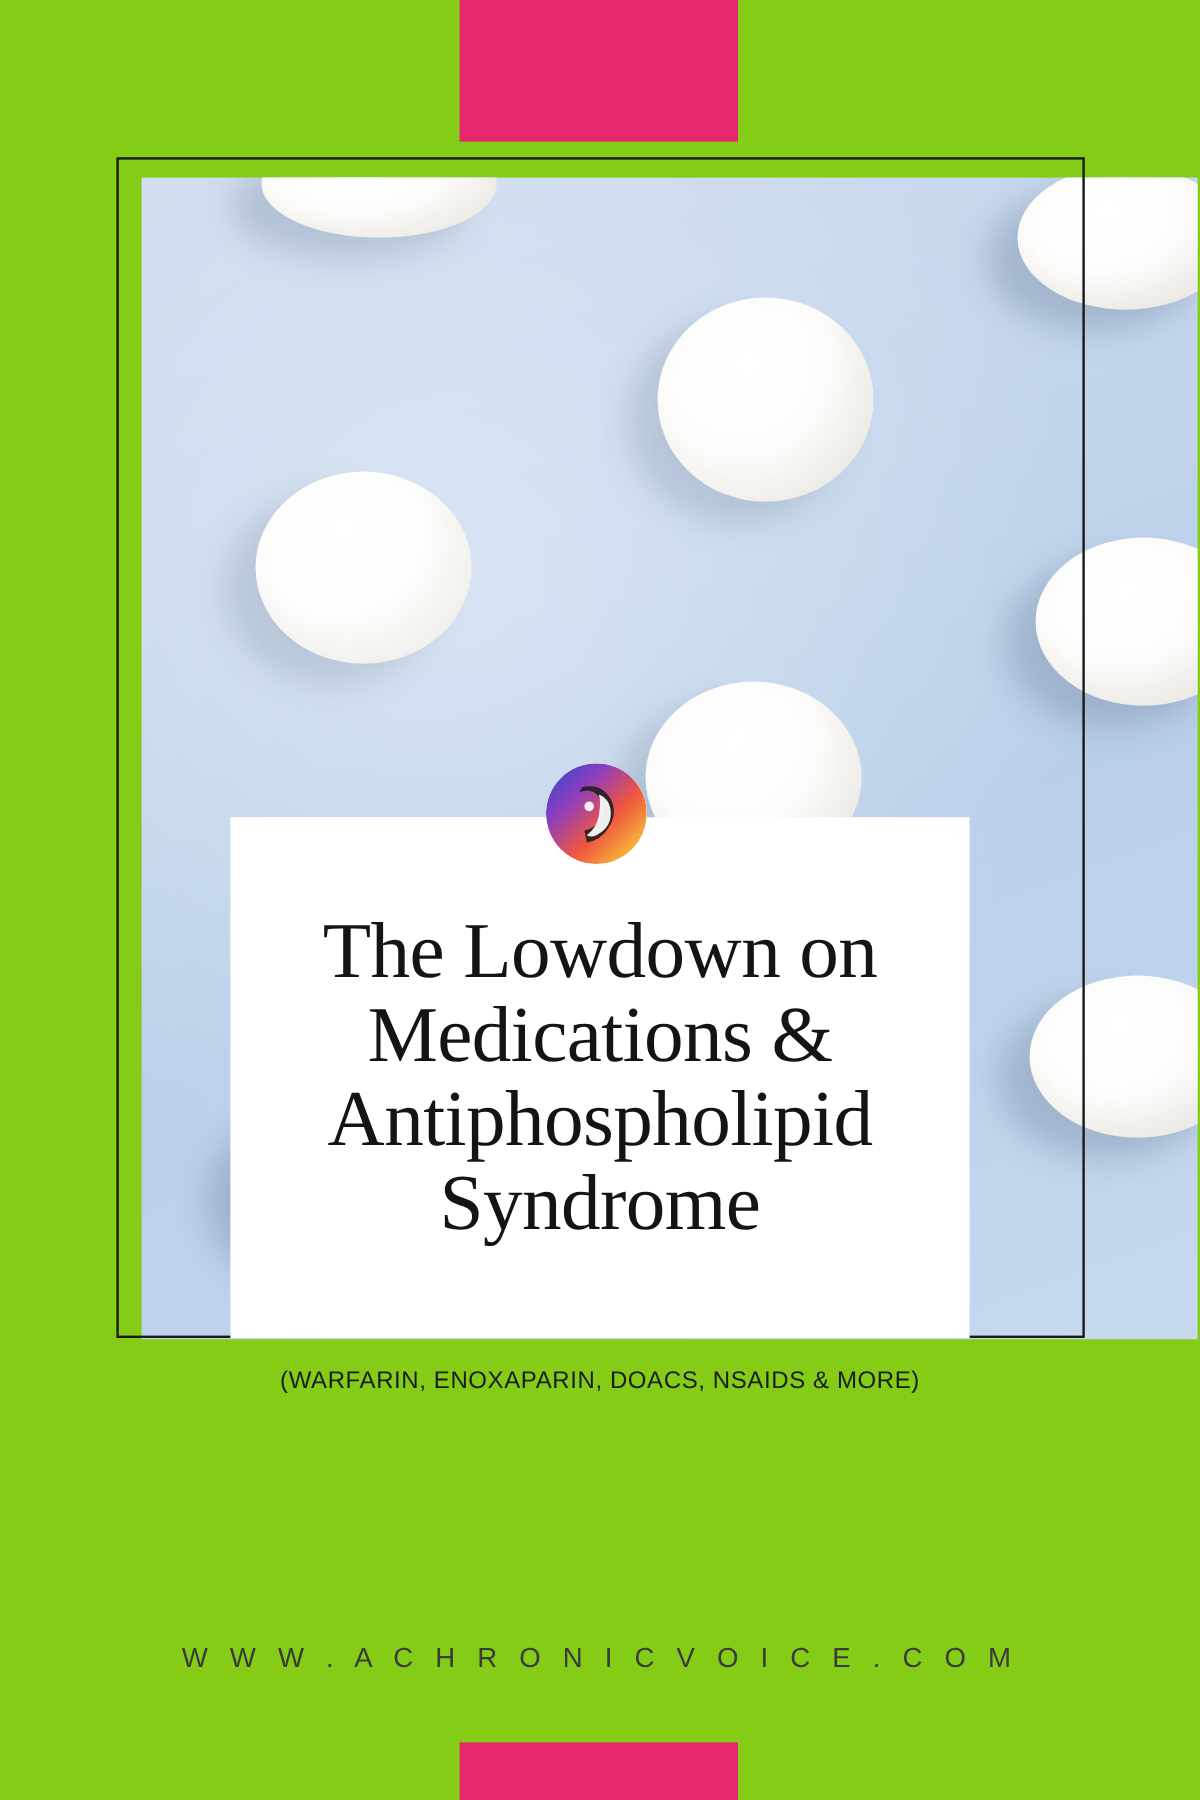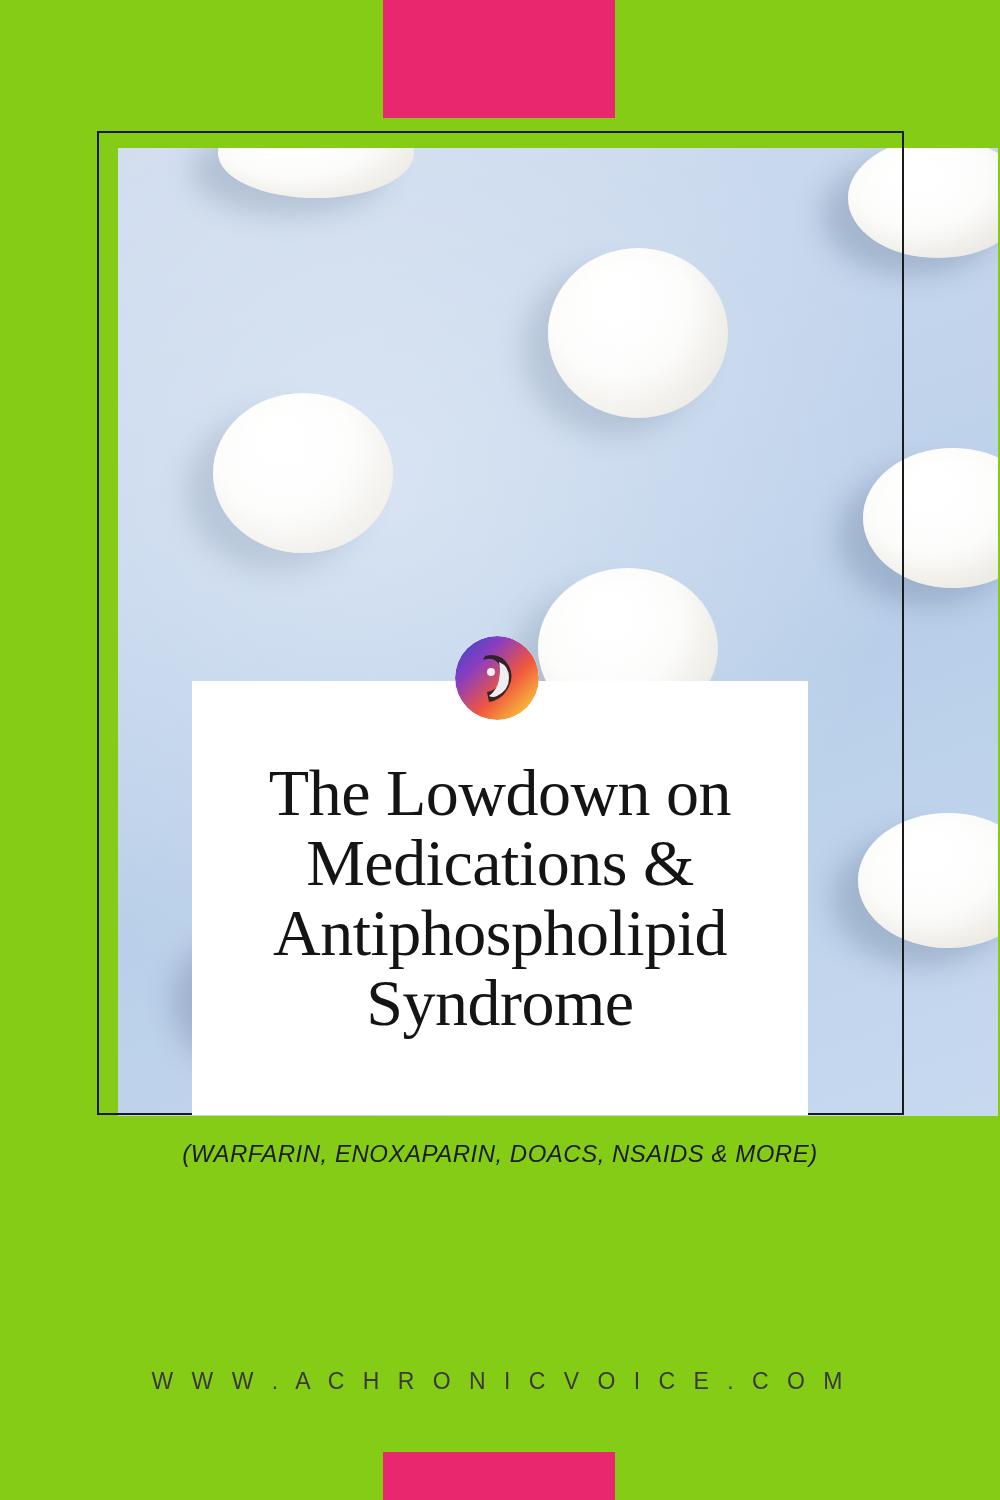--- a/index.html
+++ b/index.html
@@ -125,27 +125,26 @@
     font-weight: 400;
   }
 
   .subtitle {
     position: absolute;
     left: 170px;
     top: 1138px;
     width: 660px;
     text-align: center;
     font-family: "Liberation Sans", sans-serif;
-    font-size: 24px;
+    font-size: 20px;
     line-height: 1.33;
     letter-spacing: 0.5px;
     color: #1c1c1c;
     font-weight: 400;
     z-index: 4;
-    font-style: italic;
   }
 
   .website {
     position: absolute;
     left: 0;
     top: 1368px;
     width: 1000px;
     text-align: center;
     font-family: Liberation Sans, sans-serif;
     font-size: 23px;

